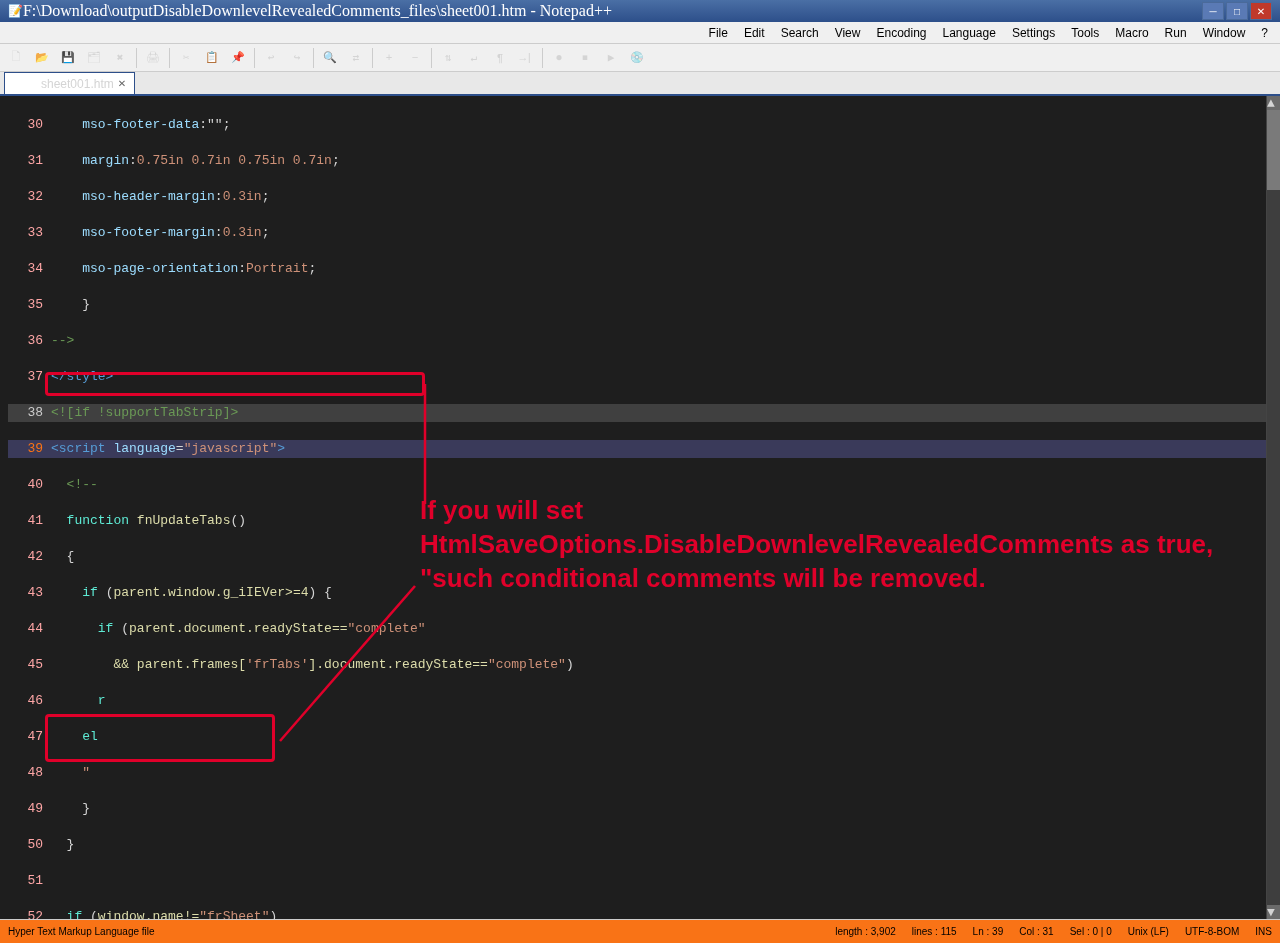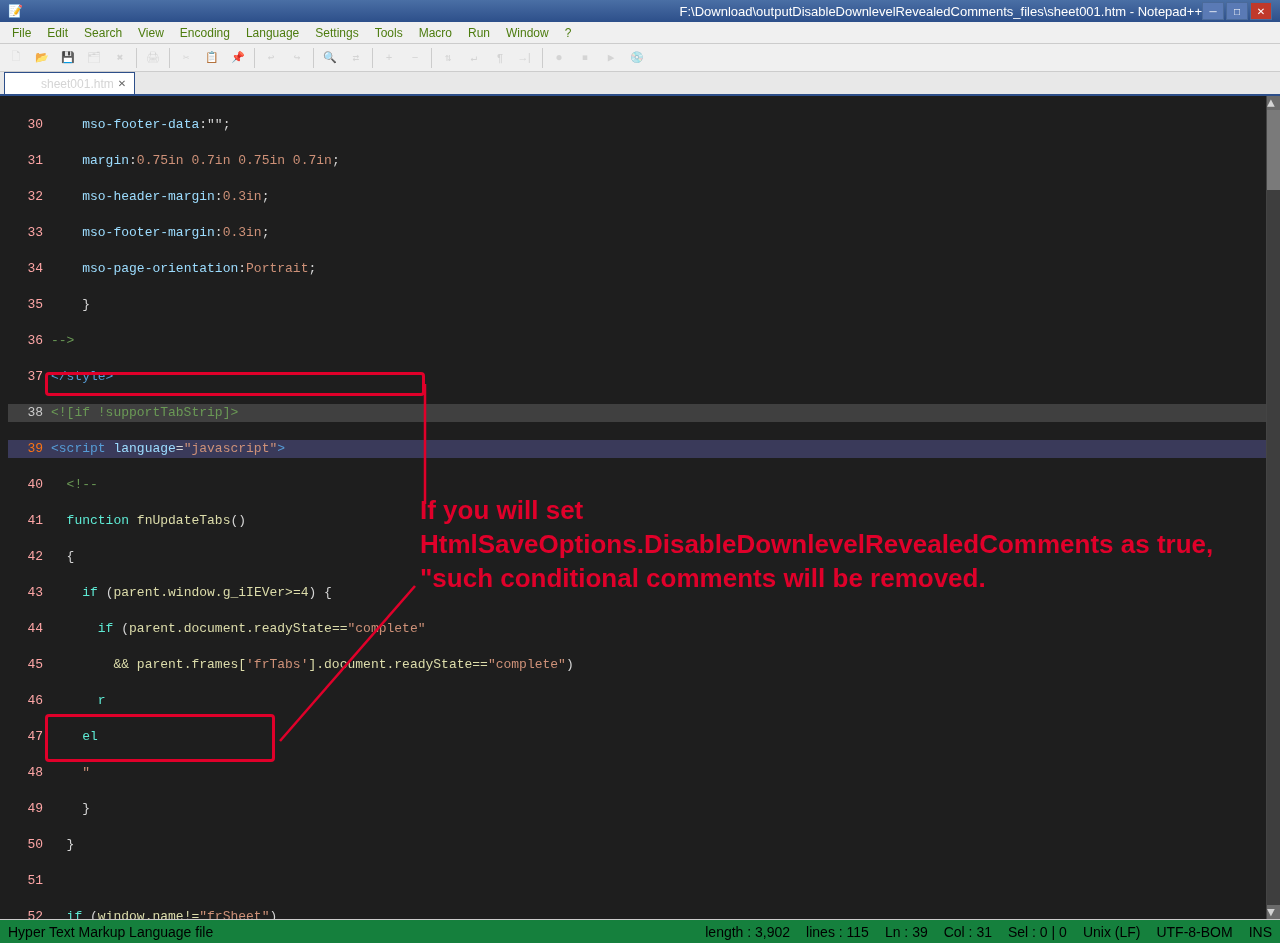--- a/index.html
+++ b/index.html
@@ -11,44 +11,45 @@
       color: #fff;
       font-family: 'Segoe UI', Arial, sans-serif;
       font-size: 12px;
       height: 22px;
       display: flex;
       align-items: center;
       justify-content: space-between;
       padding: 0 8px;
       user-select: none;
     }
-    #titlebar-title { flex: 1; text-align: right; font-size: 13px; }
+    #titlebar-title { flex: 1; text-align: left; font-size: 16px; font-family: Liberation Serif, serif; }
     #titlebar-controls { display: flex; gap: 2px; }
     .title-btn {
       width: 22px; height: 18px;
       background: #5a7ab5;
       border: 1px solid #4a6a9a;
       color: white;
       font-size: 10px;
       display: flex; align-items: center; justify-content: center;
       cursor: pointer;
     }
     .title-btn.close { background: #c0392b; }
     
     
     #menubar {
       background: #f0f0f0;
-      color: #4d7c0f;
+      color: #000000;
       font-family: 'Segoe UI', Arial, sans-serif;
       font-size: 12px;
       height: 22px;
       display: flex;
       align-items: center;
       padding: 0 4px;
       border-bottom: 1px solid #ccc;
+      justify-content: flex-end;
     }
     .menu-item {
       padding: 2px 8px;
       cursor: pointer;
       height: 100%;
       display: flex; align-items: center;
     }
     
     
     #toolbar {
@@ -151,24 +152,24 @@
       font-family: Arial, sans-serif;
       font-weight: bold;
       font-size: 26px;
       pointer-events: none;
       z-index: 10;
       line-height: 1.3;
     }
     
     
     #statusbar {
-      background: #15803d;
+      background: #f97316;
       color: #000;
       font-family: 'Segoe UI', Arial, sans-serif;
-      font-size: 14px;
+      font-size: 10px;
       height: 24px;
       display: flex;
       align-items: center;
       padding: 0 8px;
       border-top: 1px solid #ccc;
       justify-content: space-between;
       position: fixed;
       bottom: 0;
       left: 0;
       right: 0;

